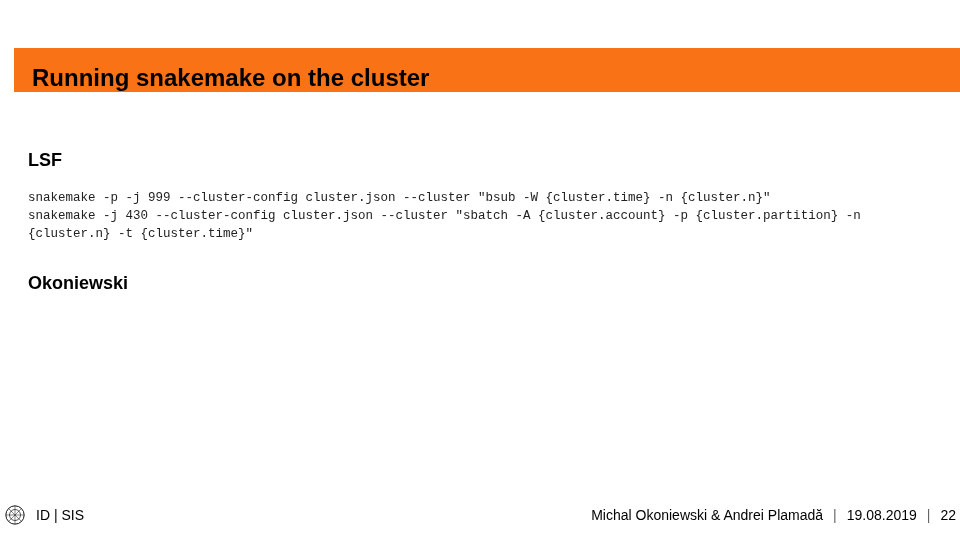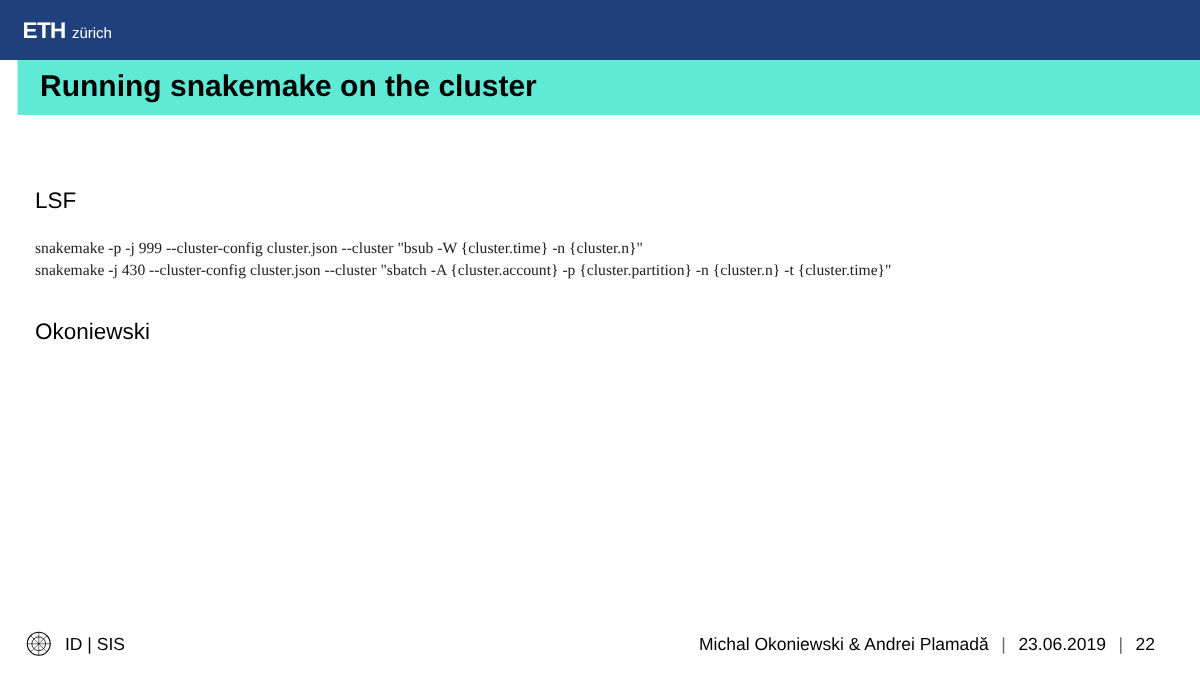--- a/index.html
+++ b/index.html
@@ -4,47 +4,41 @@
 <style>
   * { margin: 0; padding: 0; box-sizing: border-box; }
   html, body { width: 960px; height: 540px; font-family: Arial, Helvetica, sans-serif; background: #fff; }
   .slide { position: relative; width: 960px; height: 540px; overflow: hidden; }
 
   .topbar { position: absolute; top: 0; left: 0; width: 100%; height: 48px; background: #1f407a; display: flex; align-items: center; padding-left: 18px; }
   .eth-logo { display: flex; align-items: baseline; gap: 2px; }
   .eth-main { font-family: "Arial Black", Arial, sans-serif; font-weight: 900; font-size: 18px; letter-spacing: -0.5px; color: #fff; }
   .eth-sub  { font-size: 12px; color: #fff; margin-left: 3px; }
 
-  .titlebar { position: absolute; top: 48px; left: 14px; right: 0; height: 44px; background: #5eead4; display: flex; align-items: center; padding-left: 18px; }
+  .titlebar { position: absolute; top: 48px; left: 14px; right: 0; height: 44px; background: #f97316; display: flex; align-items: flex-end; padding-left: 18px; }
   .title { font-size: 24px; font-weight: 700; color: #000; }
 
   .content { position: absolute; top: 120px; left: 28px; right: 28px; }
-  .section-h { font-size: 18px; font-weight: 400; color: #000; margin-top: 30px; margin-bottom: 18px; }
+  .section-h { font-size: 18px; font-weight: 700; color: #000; margin-top: 30px; margin-bottom: 18px; }
   .section-h:first-child { margin-top: 30px; }
-  .cmd { font-family: Liberation Serif, serif; font-size: 12.5px; color: #222; line-height: 1.45; white-space: normal; word-break: break-word; }
+  .cmd { font-family: Liberation Mono, monospace; font-size: 12.5px; color: #222; line-height: 1.45; white-space: normal; word-break: break-word; }
 
-  .footer { position: absolute; left: 0; right: 16px; bottom: 8px; height: 34px; display: flex; align-items: center; padding: 0 20px; gap: 15px; }
+  .footer { position: absolute; left: 0; right: 0; bottom: 8px; height: 34px; display: flex; align-items: center; padding: 0 4px; gap: 15px; }
   .footer-left { display: flex; align-items: center; gap: 10px; }
   .seal { width: 22px; height: 22px; position: relative; }
   .seal svg { width: 22px; height: 22px; }
   .dept { font-size: 14px; color: #000; }
   .footer-right { margin-left: auto; display: flex; align-items: center; gap: 10px; font-size: 14px; color: #000; }
   .vbar { color: #666; }
 </style>
 </head>
 <body>
 
 <div class="slide">
 
-  <div class="topbar">
-    <div class="eth-logo">
-      <span class="eth-main">ETH</span>
-      <span class="eth-sub">zürich</span>
-    </div>
-  </div>
 
   <div class="titlebar">
     <h1 class="title">Running snakemake on the cluster</h1>
   </div>
 
   <div class="content">
 
     <h2 class="section-h">LSF</h2>
     <div class="cmd">snakemake -p -j 999 --cluster-config cluster.json --cluster "bsub -W {cluster.time} -n {cluster.n}"</div>
 
@@ -61,19 +55,19 @@
             <circle cx="12" cy="12" r="10" fill="none" stroke="#000" stroke-width="1"></circle>
             <circle cx="12" cy="12" r="6" fill="none" stroke="#000" stroke-width="0.7"></circle>
             <path d="M12 2 L12 22 M2 12 L22 12 M5 5 L19 19 M19 5 L5 19" stroke="#000" stroke-width="0.5"></path>
           </svg>
       </span>
       <span class="dept">ID | SIS</span>
     </div>
     <div class="footer-right">
       <span>Michal Okoniewski &amp; Andrei Plamadă</span>
       <span class="vbar">|</span>
-      <span>23.06.2019</span>
+      <span>19.08.2019</span>
       <span class="vbar">|</span>
       <span>22</span>
     </div>
   </div>
 
 </div>
 
 </body></html>

